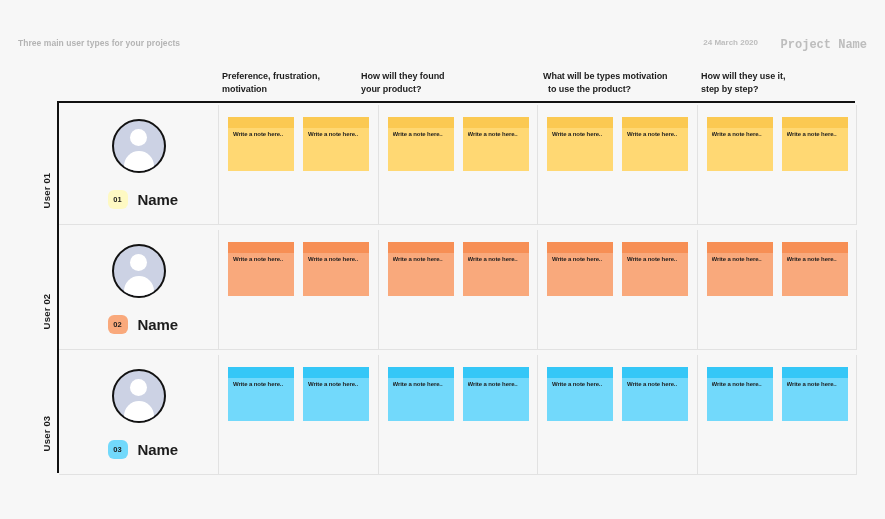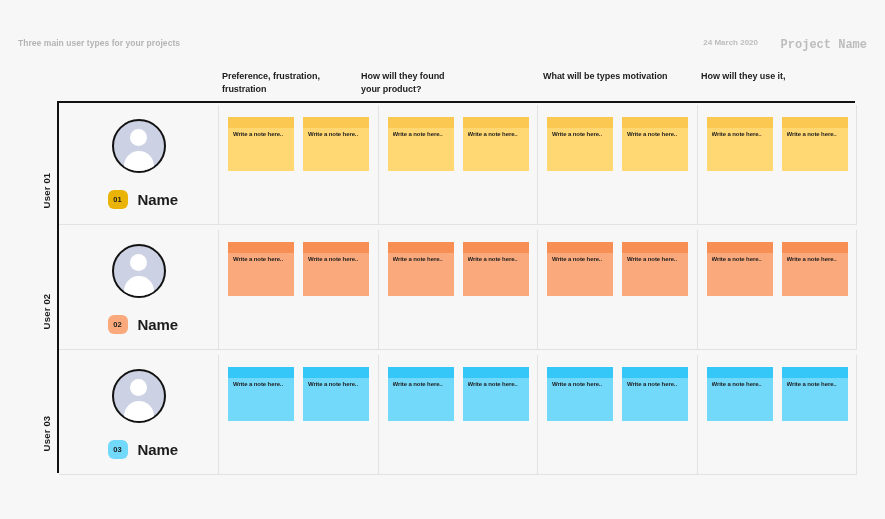--- a/index.html
+++ b/index.html
@@ -243,52 +243,54 @@
 
 <div class="header">
   <div class="page-subtitle">Three main user types for your projects</div>
   <div class="meta-date">24 March 2020</div>
   <div class="meta-project">Project Name</div>
 </div>
 
 <div class="col-headers">
   <div class="col-header ch0">
     <span>Preference, frustration,</span>
-    <span class="l2">frustration</span>
+    <span class="l2">motivation</span>
   </div>
   <div class="col-header ch1">
     <span>How will they found</span>
     <span class="l2">your product?</span>
   </div>
   <div class="col-header ch2">
     <span>What will be types motivation</span>
+    <span class="l2">to use the product?</span>
   </div>
   <div class="col-header ch3">
     <span>How will they use it,</span>
+    <span class="l2">step by step?</span>
   </div>
 </div>
 
 <div class="board-wrap">
 
   <div class="rail-labels">
     <div class="rail-label r0">User 01</div>
     <div class="rail-label r1">User 02</div>
     <div class="rail-label r2">User 03</div>
   </div>
 
   <div class="table">
 
     <div class="row r0">
       <div class="cell cell-persona">
         <div class="avatar">
           <div class="av-head"></div>
           <div class="av-body"></div>
         </div>
         <div class="persona-row">
-          <div class="badge" style="background: #eab308;">01</div>
+          <div class="badge" style="background: #fef9c3;">01</div>
           <div class="persona-name">Name</div>
         </div>
       </div>
       <div class="cell cell-notes">
         <div class="notes">
             <div class="note" style="background: rgb(255, 216, 115);">
               <div class="note-strip" style="background: rgb(251, 201, 82);"></div>
               <div class="note-text">Write a note here..</div>
             </div>
             <div class="note" style="background: rgb(255, 216, 115);">

